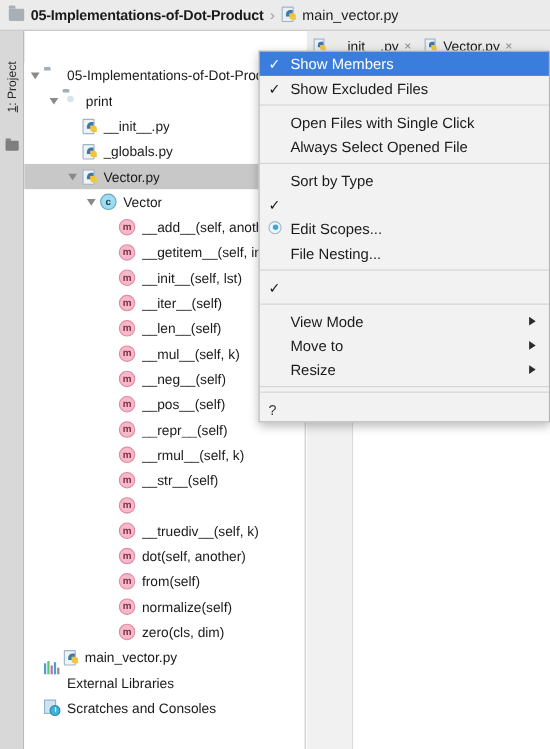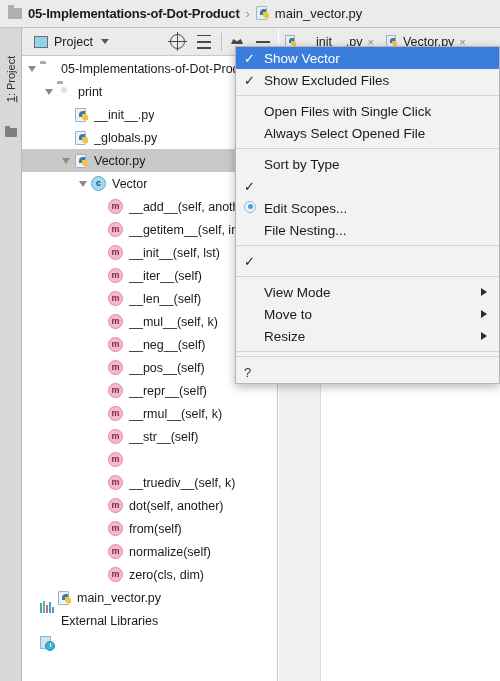--- a/index.html
+++ b/index.html
@@ -251,37 +251,20 @@
     <span class="bc-file">main_vector.py</span>
   </div>
 
   <div class="tool-strip">
     <div class="vtab">
       <span><u>1</u><span>: Project</span></span>
     </div>
     <div class="strip-folder"></div>
   </div>
 
-  <div class="panel-toolbar">
-    <div class="pt-icon-blue"></div>
-    <span class="pt-label">Project</span>
-    <div class="pt-caret"></div>
-    <div class="pt-spacer"></div>
-    <div class="pt-target"></div>
-    <div class="pt-collapse">
-        <i></i>
-        <i></i>
-        <i></i>
-      </div>
-    <div class="pt-div"></div>
-    <div class="pt-pin">
-        <span></span>
-      </div>
-    <div class="pt-minus"></div>
-  </div>
 
   <div class="tabbar">
     <div class="etab">
       <span class="tab-py-icon">
         <span class="sheet"></span>
           <span class="snake-b"></span>
           <span class="snake-y"></span>
       </span>
       <span class="lbl">__init__.py</span>
       <span class="x">×</span>
@@ -496,20 +479,21 @@
       <div class="trow">
         <span style="width:6px;flex:none;"></span>
         <span class="arrow hidden"></span>
         <span class="ico"><span class="lib-ic"><i></i><i></i><i></i><i></i><i></i></span></span>
         <span class="tlabel">External Libraries</span>
       </div>
       <div class="trow">
         <span style="width:6px;flex:none;"></span>
         <span class="arrow hidden"></span>
         <span class="ico"><span class="scr-ic"><span class="pg"></span><span class="clk"></span></span></span>
+        <span class="tlabel">Scratches and Consoles</span>
       </div>
     </div>
 
   <div class="editor">
     <div class="gutter" id="gutter">
         <div class="lnum" style="top: -18px;">30</div>
         <div class="lnum" style="top: 14px;">31</div>
         <div class="lnum" style="top: 46px;">32</div>
         <div class="lnum" style="top: 78px;">33</div>
         <div class="lnum" style="top: 110px;">34</div>
@@ -525,21 +509,21 @@
         <div class="codeline" style="top: 174px;"><span class="kw">excep</span></div>
         <div class="codeline" style="top: 206px;"><span>    p</span></div>
         <div class="indent-guide" style="left: 52px; top: 146px; height: 26px;"></div>
         <div class="indent-guide" style="left: 52px; top: 210px; height: 26px;"></div>
       </div>
   </div>
 
   <div class="ctxmenu" id="ctxmenu">
       <div class="mi sel">
         <span class="mark">✓</span>
-        <span class="mtext">Show Vector</span>
+        <span class="mtext">Show Members</span>
       </div>
       <div class="mi">
         <span class="mark">✓</span>
         <span class="mtext">Show Excluded Files</span>
       </div>
       <div class="msep"></div>
       <div class="mi">
         <span class="mark"></span>
         <span class="mtext">Open Files with Single Click</span>
       </div>

